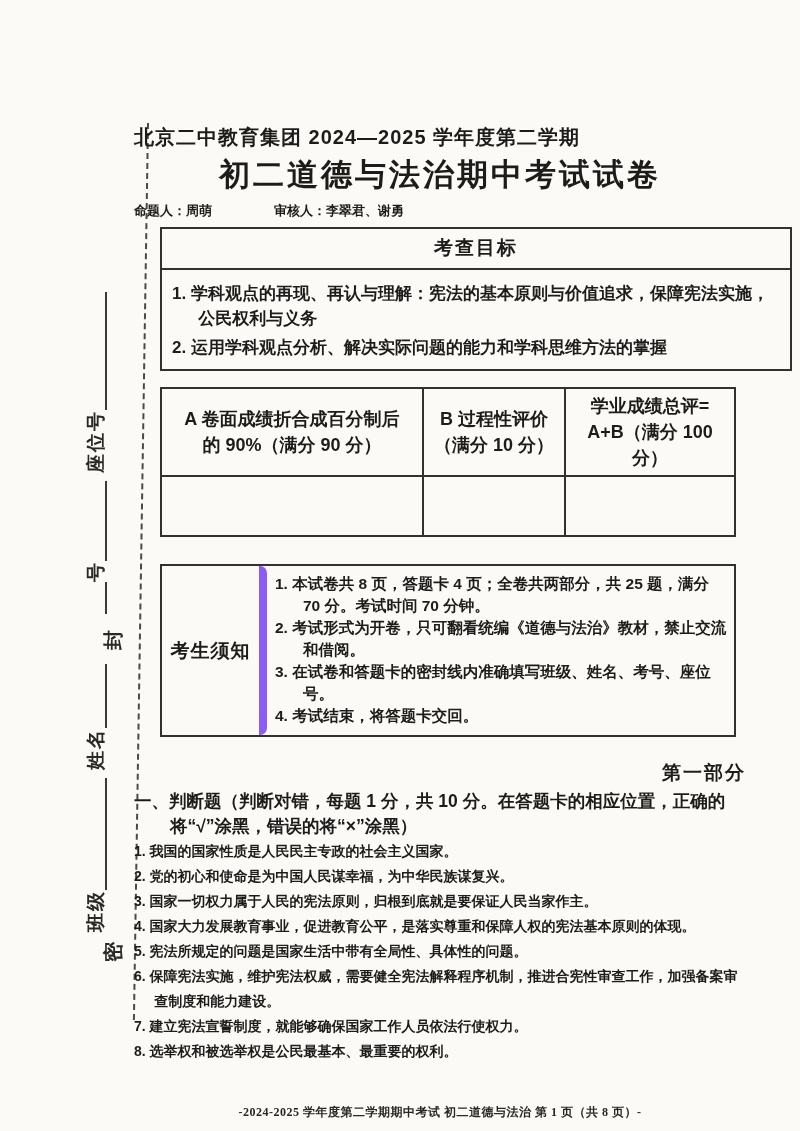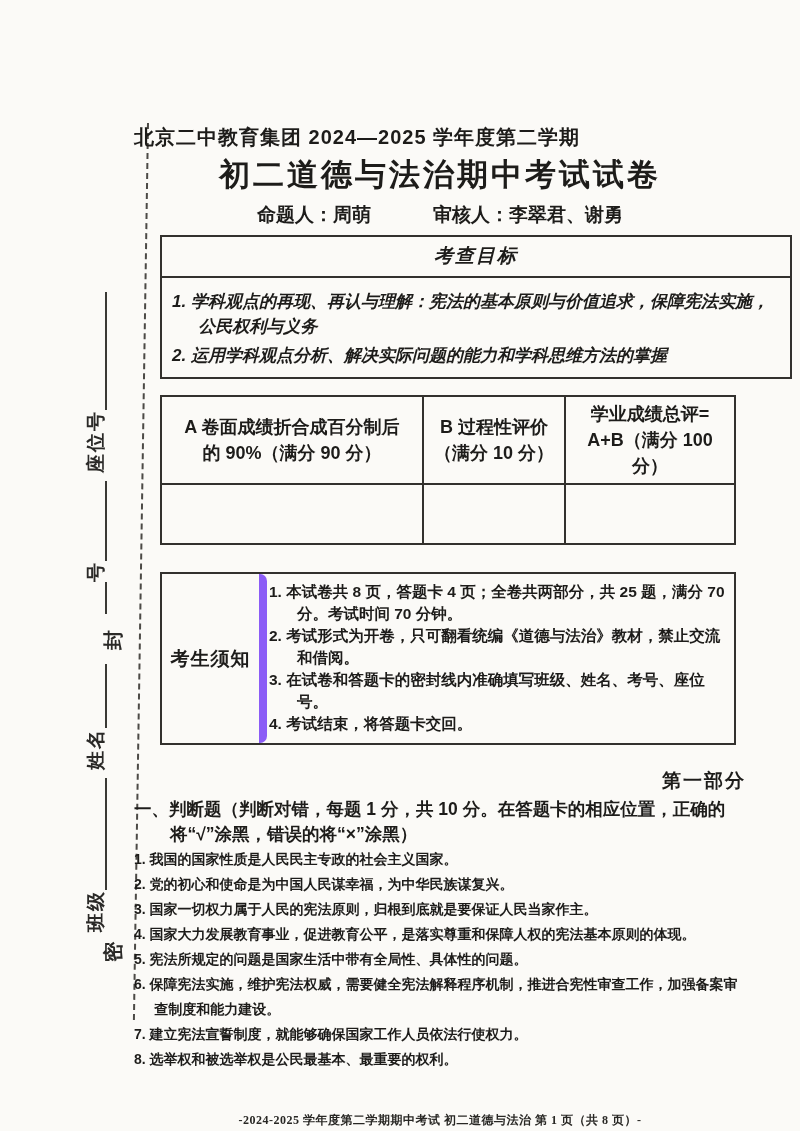--- a/index.html
+++ b/index.html
@@ -28,36 +28,36 @@
     white-space:nowrap;
   }
   .seal-strip .ln{display:inline-block;height:1.05em;border-bottom:2px solid #3a3935;}
   .seal-strip .big{position:relative;top:17px;font-size:20px;}
   .w112{width:112px}.w64{width:64px}.w32{width:32px}.w80{width:80px}.w118{width:118px}
   .mg8{margin-left:8px}.mg14{margin-left:14px}
   
   .content{position:absolute;left:134px;top:124px;width:612px;}
   .hdr-line{ font-size:20px;letter-spacing:1px;}
   .hdr-title{text-align:center;font-size:31px;letter-spacing:3px;font-weight:900;margin-top:3px;}
-  .hdr-authors{display:flex;justify-content:center;gap:62px;font-size:19px;margin-top:6px;}
+  .hdr-authors{display:flex;gap:62px;font-size:13px;margin-top:6px;}
   
-  .obj-box{margin:7px 0 0 26px;width:632px;border:2px solid #33312e;box-sizing:border-box;font-style:italic;}
+  .obj-box{margin:7px 0 0 26px;width:632px;border:2px solid #33312e;box-sizing:border-box;}
   .obj-title{text-align:center;font-size:19px;padding:6px 0 7px;border-bottom:2px solid #33312e;letter-spacing:2px;}
   .obj-items{padding:7px 8px 9px 10px;}
   .obj-item{font-size:17px;line-height:25px;padding-left:1.55em;text-indent:-1.55em;margin-top:4px;}
   
   .score-table{margin:16px 0 0 26px;width:576px;border-collapse:collapse;table-layout:fixed;border-radius:31px;}
   .score-table th,.score-table td{border:2px solid #33312e;}
   .score-table th{font-size:18px;line-height:26px;text-align:center;padding:4px 2px;white-space:pre-line;font-weight:bold;}
   .score-table td{height:56px;font-size:16px;}
   .colA{width:46%}.colB{width:24.5%}.colC{width:29.5%}
   
   .notice-box{margin:27px 0 0 26px;width:576px;border:2px solid #33312e;box-sizing:border-box;display:flex;}
   .notice-label{width:97px;border-right:8px solid #8b5cf6;display:flex;align-items:center;justify-content:center;font-size:19px;letter-spacing:1px;flex:none;border-radius:7px;}
-  .notice-items{padding:7px 6px 8px 2px;flex:1;}
+  .notice-items{padding:7px 6px 8px 8px;flex:1;}
   .notice-item{font-size:15.5px;line-height:22px;padding-left:1.8em;text-indent:-1.8em;}
   
   .part-heading{text-align:right;font-size:19px;letter-spacing:2px;margin-top:23px;}
   .intro{font-size:17.5px;line-height:25px;padding-left:2.05em;text-indent:-2.05em;margin-top:3px;}
   .question{font-size:14px;line-height:25px;padding-left:1.45em;text-indent:-1.45em;}
   .footer{ text-align:center;font-size:12px;letter-spacing:0.5px;margin-top:40px;color:#282724;
            font-family:"Liberation Serif", serif;font-weight:bold;}
 </style>
 </head>
 <body>

